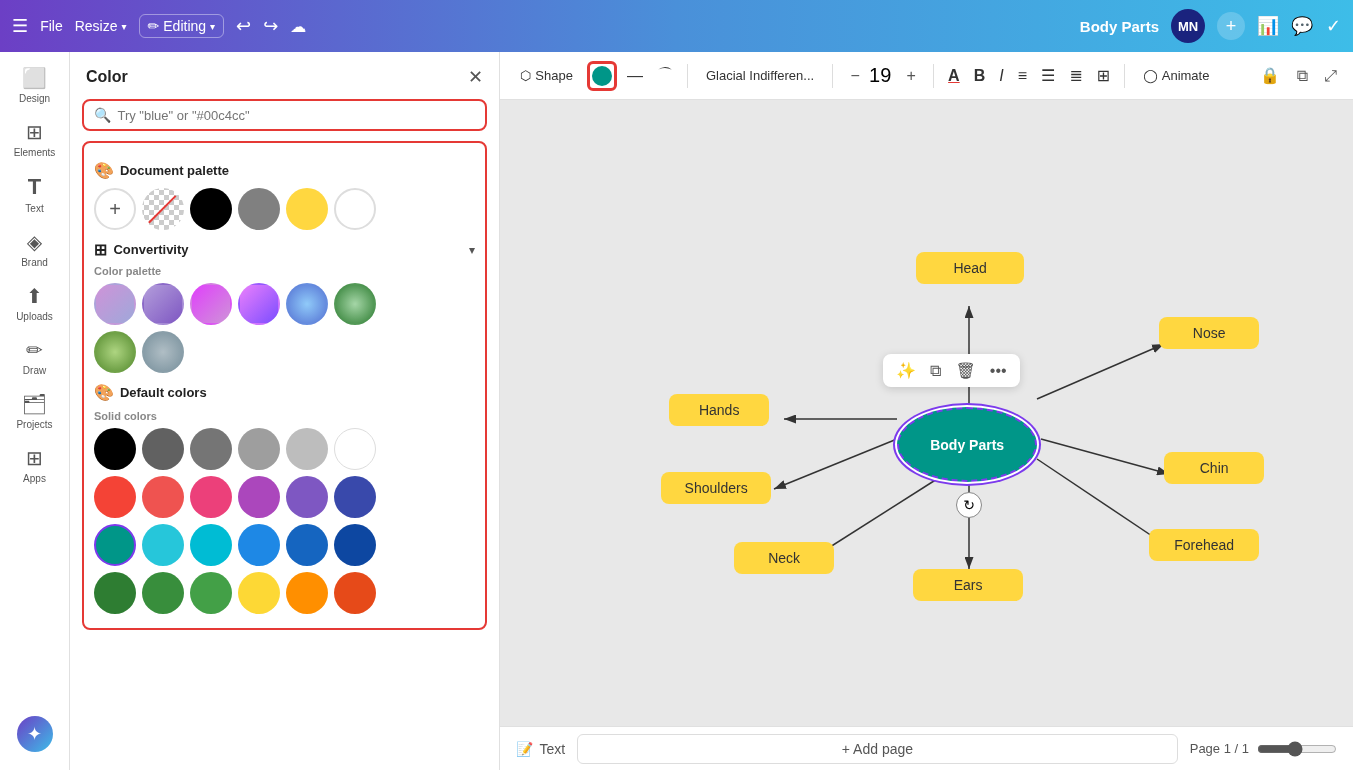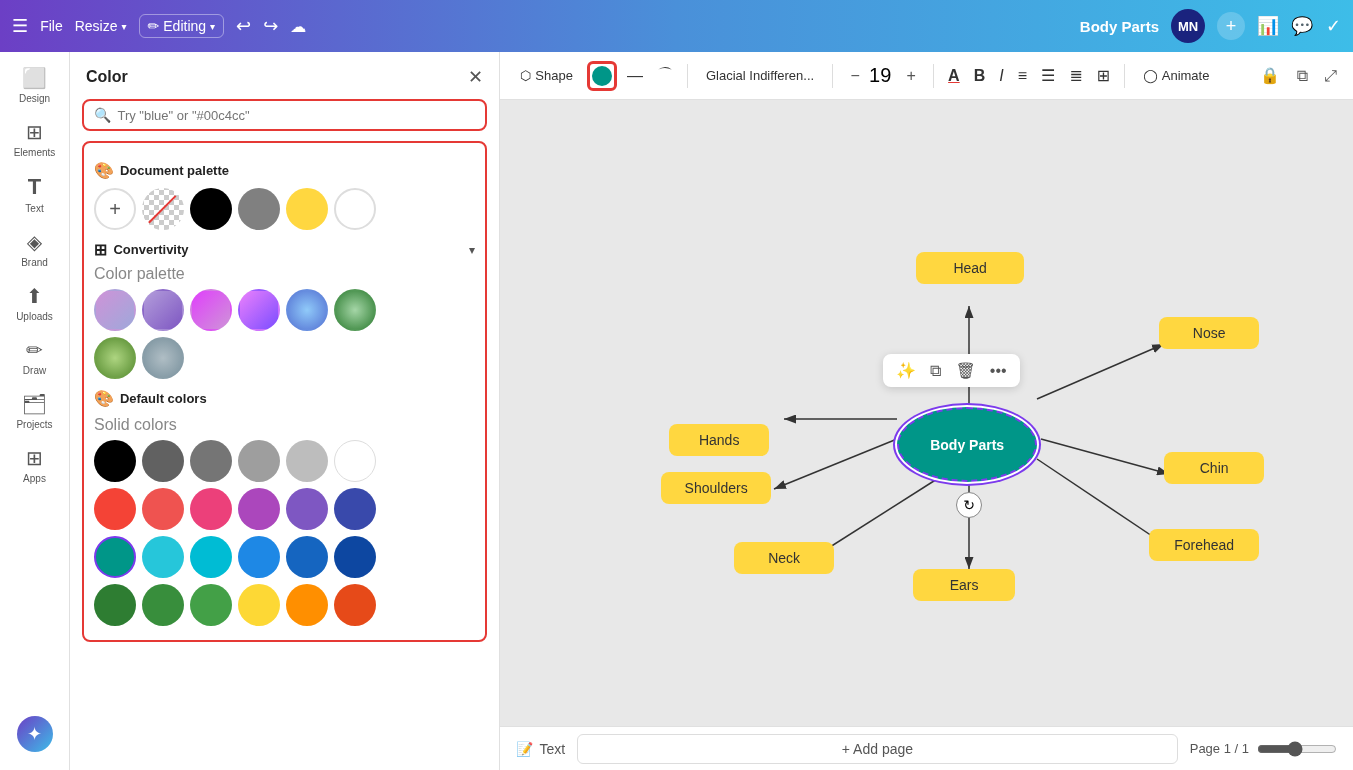--- a/index.html
+++ b/index.html
@@ -96,21 +96,21 @@
       content: '';
       position: absolute; top: 50%; left: 0; right: 0;
       height: 2px; background: #e53935;
       transform: rotate(-45deg) translateY(-50%);
       transform-origin: center;
     }
 
     .convertivity-header { display: flex; align-items: center; justify-content: space-between; margin: 10px 0 6px; }
     .convertivity-title { font-size: 13px; font-weight: 600; color: #222; display: flex; align-items: center; gap: 6px; }
     .convertivity-arrow { font-size: 12px; color: #555; cursor: pointer; }
-    .palette-label { font-size: 16px; color: #888; margin-bottom: 6px; }
+    .palette-label { font-size: 11px; color: #888; margin-bottom: 6px; font-weight: bold; }
 
     
     .canvas-area { flex: 1; display: flex; flex-direction: column; overflow: hidden; }
 
     
     .format-bar {
       height: 48px; background: white; border-bottom: 1px solid #e0e0e0;
       display: flex; align-items: center; padding: 0 12px; gap: 6px; flex-shrink: 0;
     }
     .format-btn { padding: 4px 8px; border-radius: 6px; cursor: pointer; font-size: 13px; color: #333; display: flex; align-items: center; gap: 4px; }
@@ -417,41 +417,41 @@
         </div>
 
         <div class="mm-node" style="left: 297px; top: 28px; width: 108px;">
           <span>Head</span>
         </div>
 
         <div class="mm-node" style="left: 540px; top: 93px; width: 100px;">
           <span>Nose</span>
         </div>
 
-        <div class="mm-node" style="left: 50px; top: 170px; width: 100px; margin-top: 30px;">
+        <div class="mm-node" style="left: 50px; top: 170px; width: 100px;">
           <span>Hands</span>
         </div>
 
         <div class="mm-node" style="left: 545px; top: 228px; width: 100px;">
           <span>Chin</span>
         </div>
 
         <div class="mm-node" style="left: 42px; top: 248px; width: 110px;">
           <span>Shoulders</span>
         </div>
 
         <div class="mm-node" style="left: 530px; top: 305px; width: 110px;">
           <span>Forehead</span>
         </div>
 
         <div class="mm-node" style="left: 115px; top: 318px; width: 100px;">
           <span>Neck</span>
         </div>
 
-        <div class="mm-node" style="left: 294px; top: 345px; width: 102px;">
+        <div class="mm-node" style="left: 294px; top: 345px; width: 110px;">
           <span>Ears</span>
         </div>
 
         <div class="mm-center" style="left: 278px; top: 183px;">
           <span>Body Parts</span>
         </div>
 
         <div class="mm-rotate" style="left: 337px; top: 268px;">↻</div>
 
       </div>

